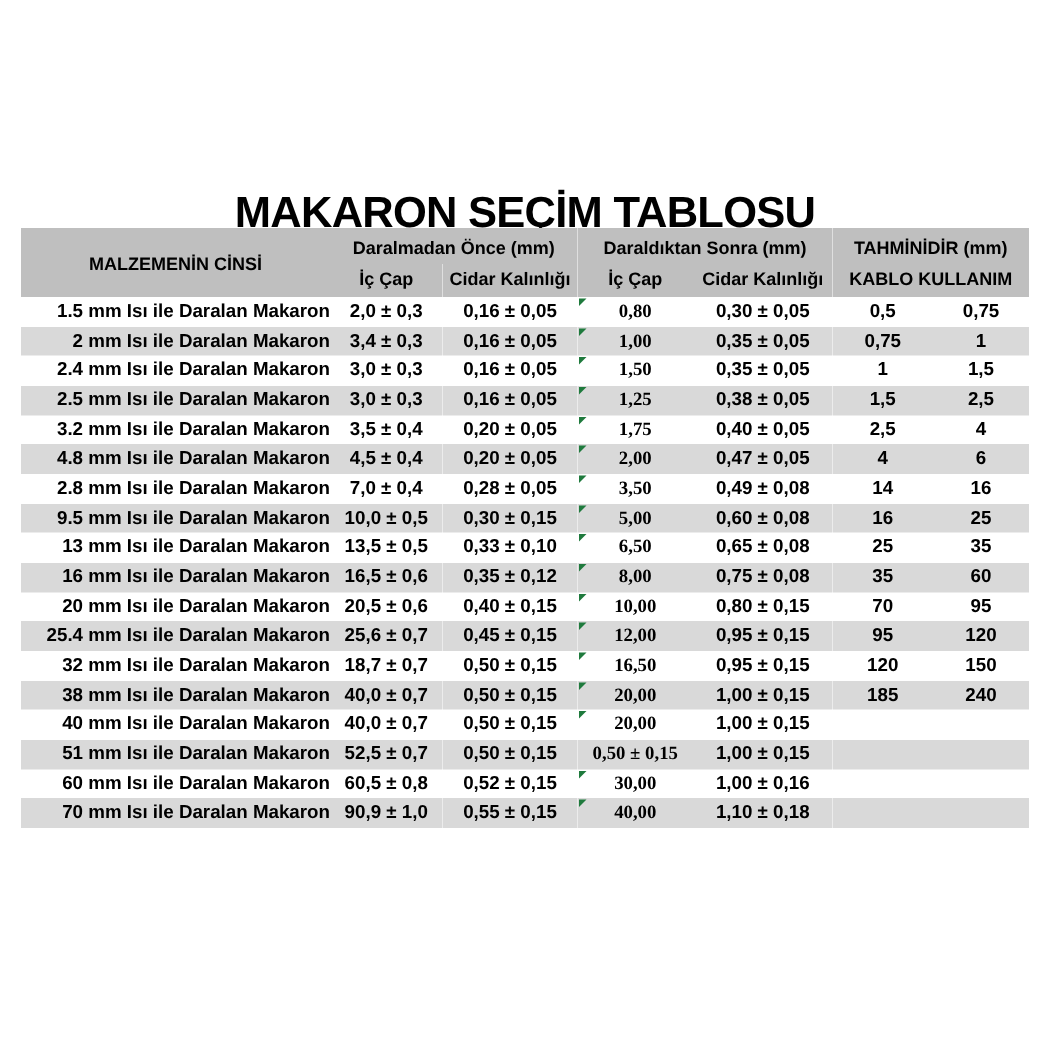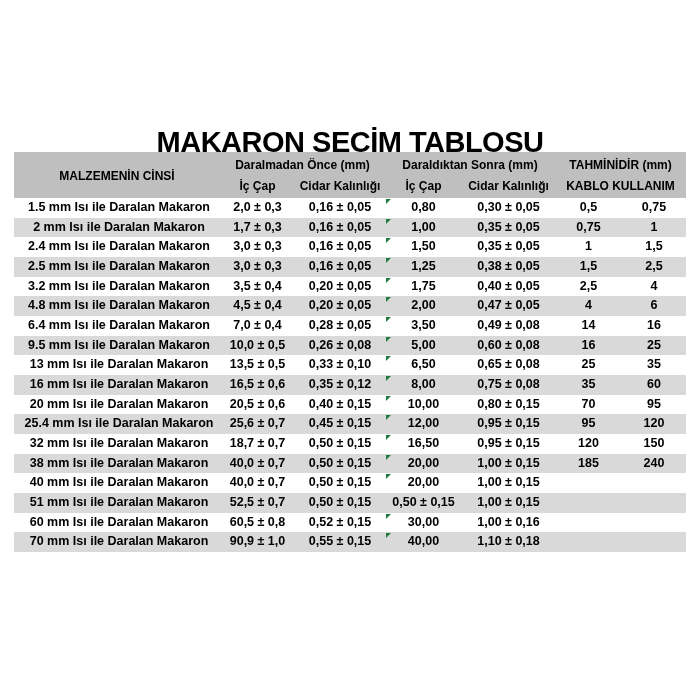--- a/index.html
+++ b/index.html
@@ -26,22 +26,22 @@
     font-size:12px;text-align:center;vertical-align:middle;
   }
   tr.group-row th{height:22px;padding-top:2px;}
   tr.sub-row th{height:20px;padding-bottom:2px;}
   th.rowspan-col{vertical-align:middle;padding:0;}
   tbody td{
     height:19.67px;line-height:19.67px;font-size:12.5px;text-align:center;
     background:#ffffff;
   }
   tbody tr.stripe td{background:var(--stripe,#d9d9d9);}
-  tbody td.name-cell{text-align:center;padding-left:4px;}
-  tbody td.after-ic{position:relative;}
+  tbody td.name-cell{text-align:right;padding-left:4px;}
+  tbody td.after-ic{position:relative;font-family:Liberation Serif, serif;}
   .marker{
     position:absolute;top:1px;left:1px;width:0;height:0;
     border-top:5px solid var(--marker,#1f7a3d);
     border-right:5px solid transparent;
     display:block;
   }
 </style>
 </head>
 <body>
 
@@ -77,21 +77,21 @@
     <td class="name-cell">1.5 mm Isı ile Daralan Makaron</td>
     <td>2,0 ± 0,3</td>
     <td>0,16 ± 0,05</td>
     <td class="after-ic">0,80<span class="marker"></span></td>
     <td>0,30 ± 0,05</td>
     <td>0,5</td>
     <td>0,75</td>
   </tr>
       <tr class="stripe">
     <td class="name-cell">2 mm Isı ile Daralan Makaron</td>
-    <td>1,7 ± 0,3</td>
+    <td>3,4 ± 0,3</td>
     <td>0,16 ± 0,05</td>
     <td class="after-ic">1,00<span class="marker"></span></td>
     <td>0,35 ± 0,05</td>
     <td>0,75</td>
     <td>1</td>
   </tr>
       <tr>
     <td class="name-cell">2.4 mm Isı ile Daralan Makaron</td>
     <td>3,0 ± 0,3</td>
     <td>0,16 ± 0,05</td>
@@ -121,32 +121,32 @@
       <tr class="stripe">
     <td class="name-cell">4.8 mm Isı ile Daralan Makaron</td>
     <td>4,5 ± 0,4</td>
     <td>0,20 ± 0,05</td>
     <td class="after-ic">2,00<span class="marker"></span></td>
     <td>0,47 ± 0,05</td>
     <td>4</td>
     <td>6</td>
   </tr>
       <tr>
-    <td class="name-cell">6.4 mm Isı ile Daralan Makaron</td>
+    <td class="name-cell">2.8 mm Isı ile Daralan Makaron</td>
     <td>7,0 ± 0,4</td>
     <td>0,28 ± 0,05</td>
     <td class="after-ic">3,50<span class="marker"></span></td>
     <td>0,49 ± 0,08</td>
     <td>14</td>
     <td>16</td>
   </tr>
       <tr class="stripe">
     <td class="name-cell">9.5 mm Isı ile Daralan Makaron</td>
     <td>10,0 ± 0,5</td>
-    <td>0,26 ± 0,08</td>
+    <td>0,30 ± 0,15</td>
     <td class="after-ic">5,00<span class="marker"></span></td>
     <td>0,60 ± 0,08</td>
     <td>16</td>
     <td>25</td>
   </tr>
       <tr>
     <td class="name-cell">13 mm Isı ile Daralan Makaron</td>
     <td>13,5 ± 0,5</td>
     <td>0,33 ± 0,10</td>
     <td class="after-ic">6,50<span class="marker"></span></td>

